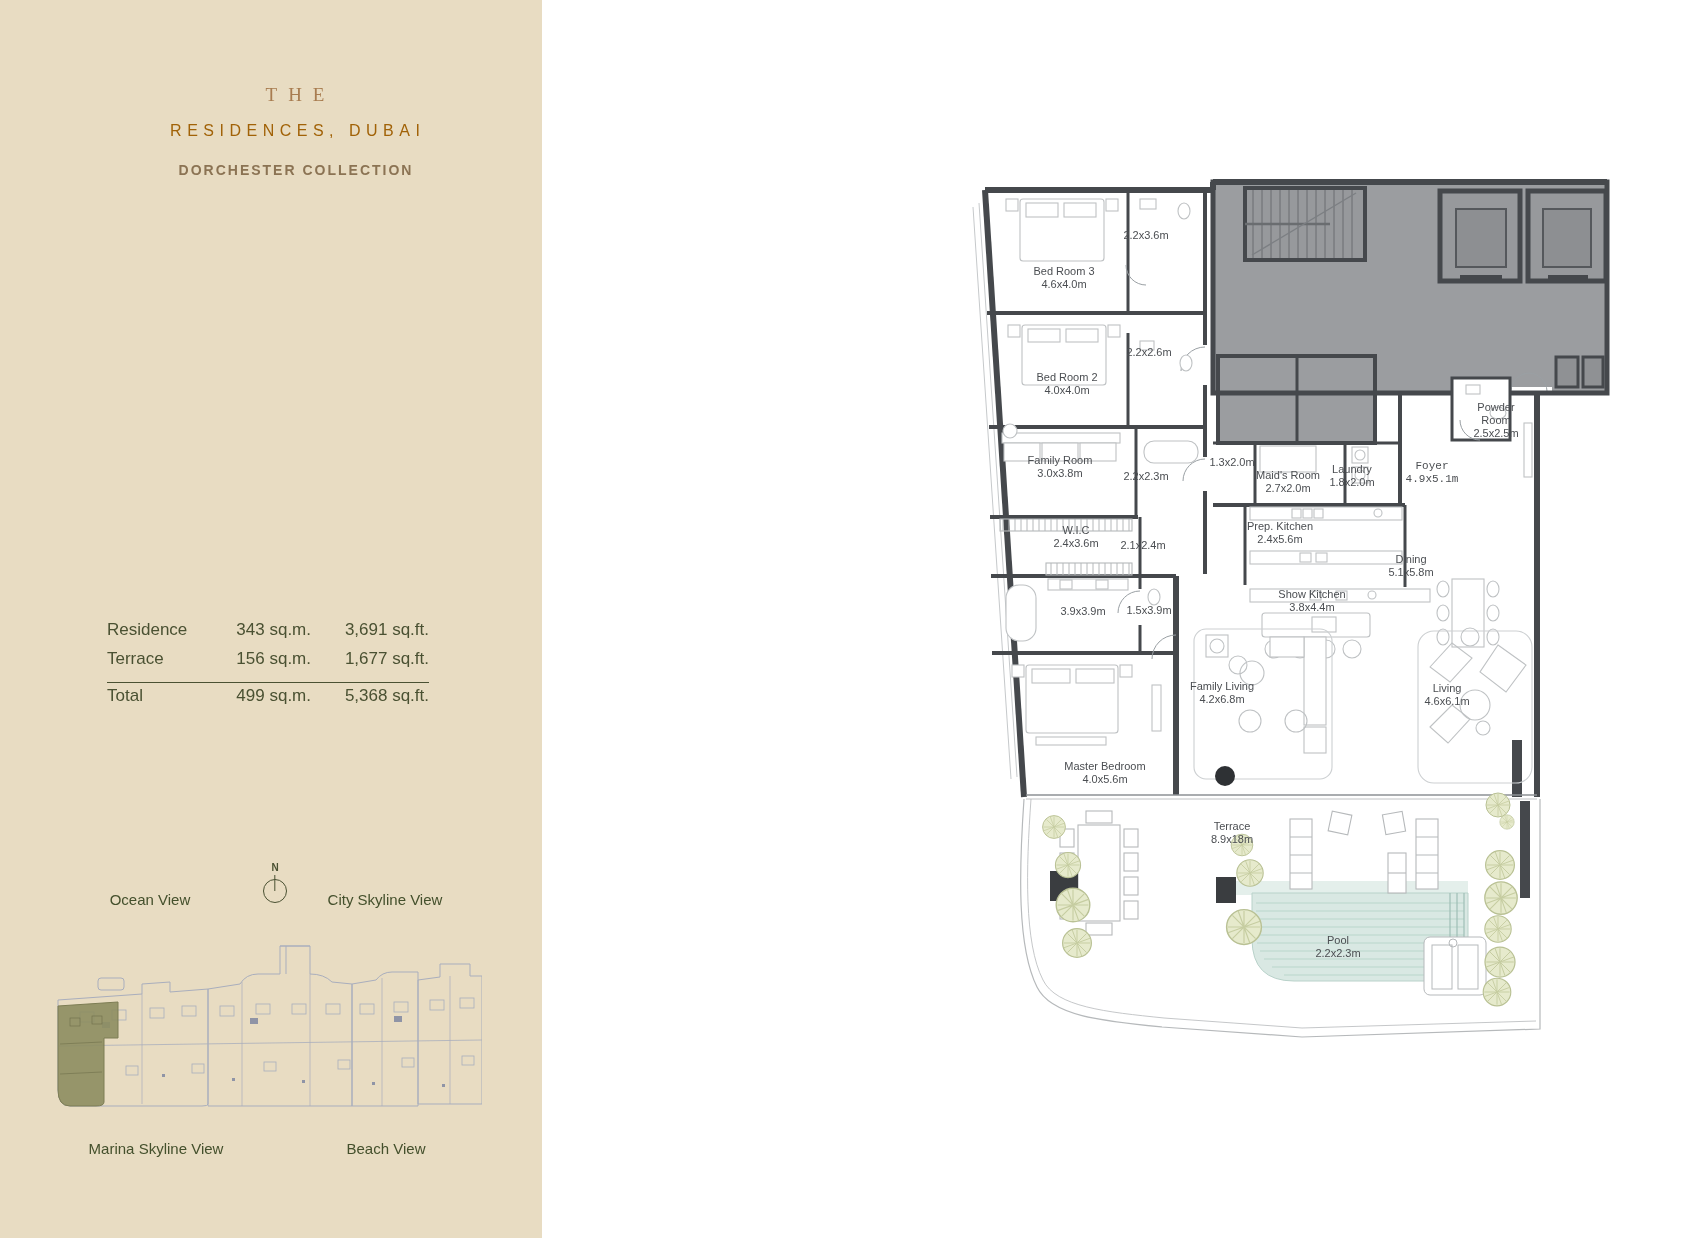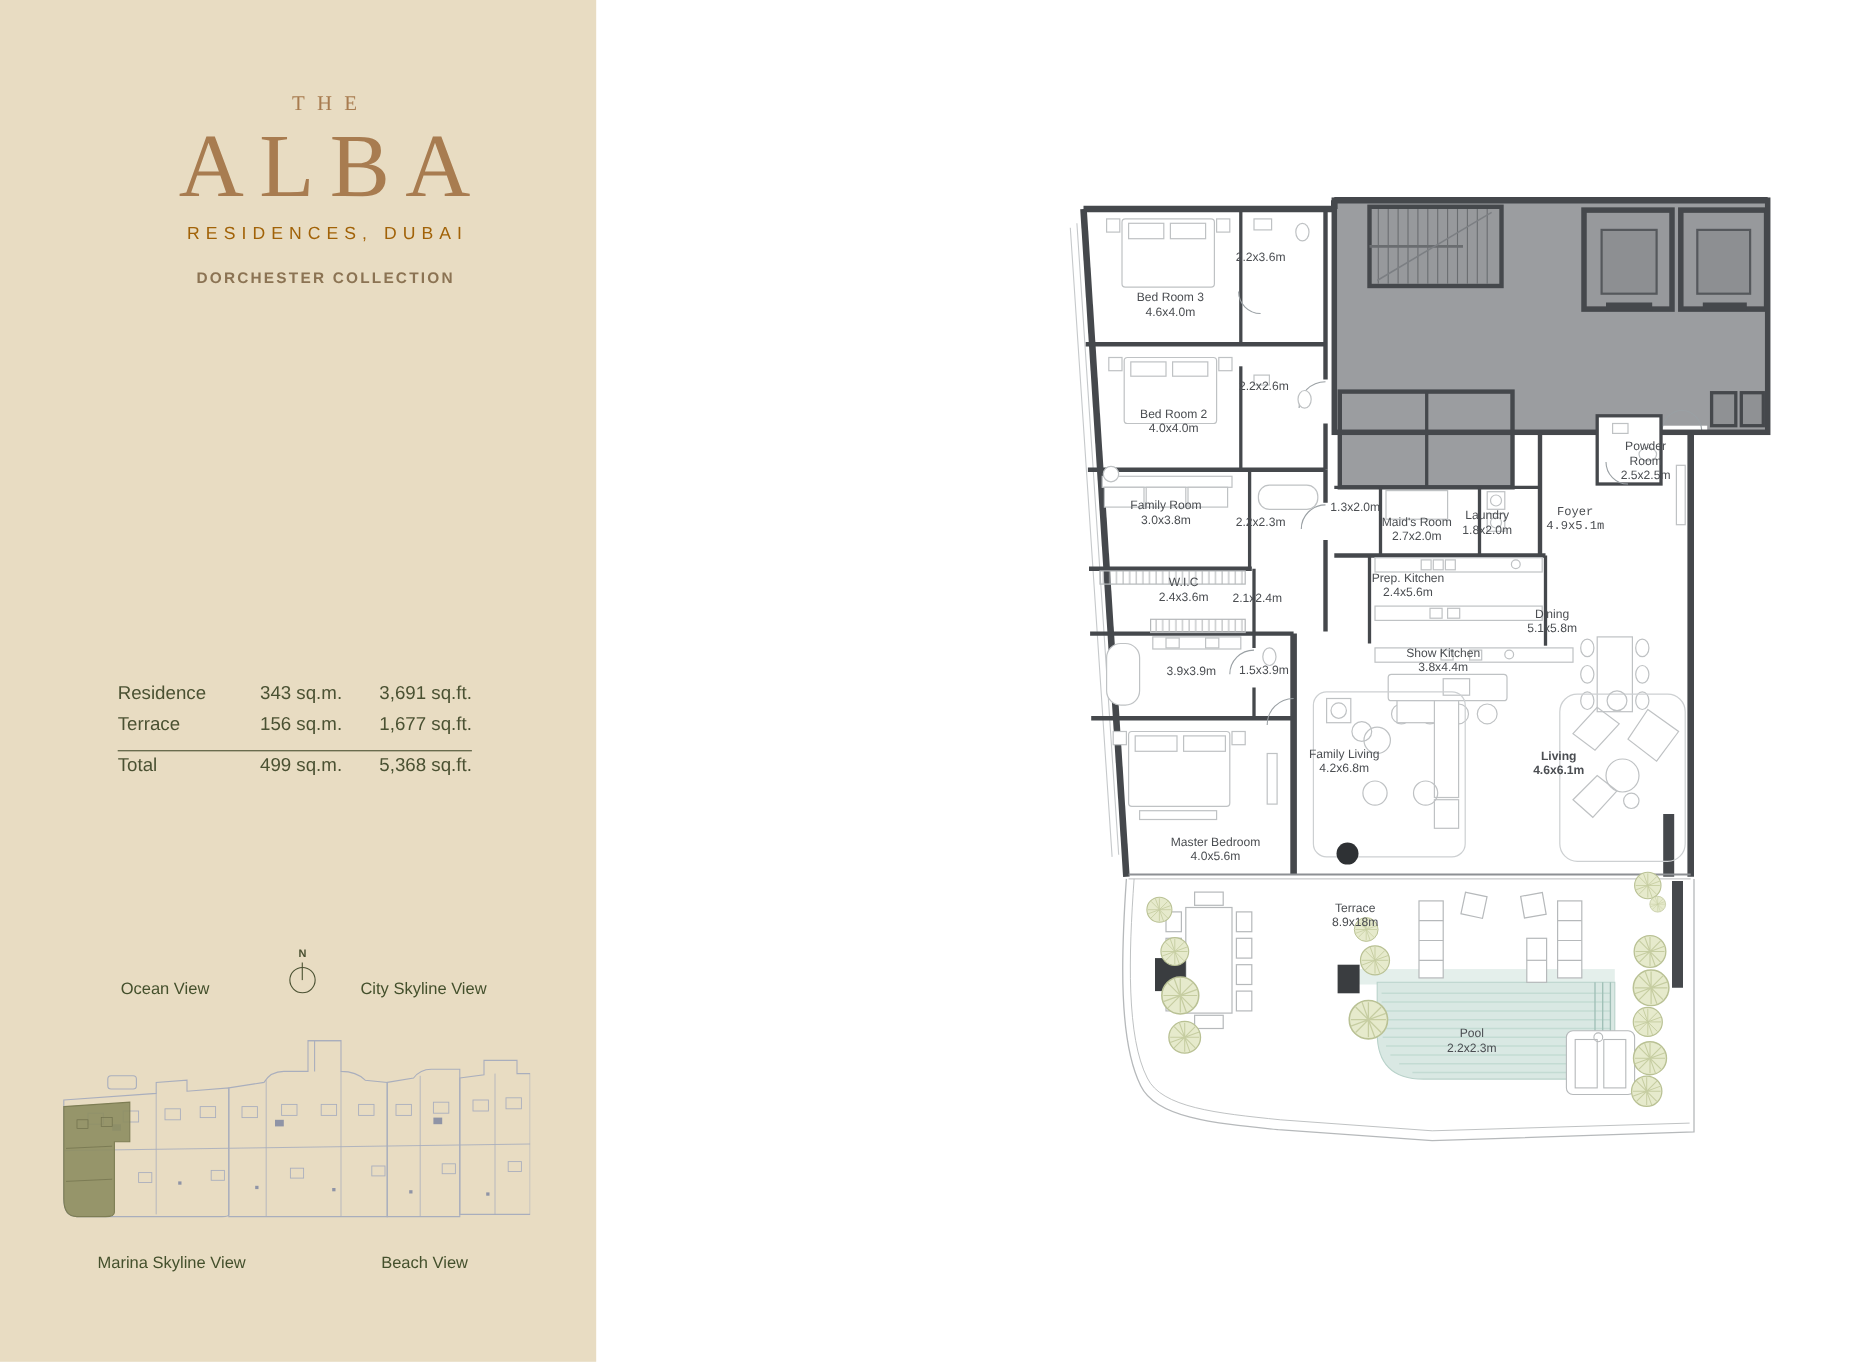--- a/index.html
+++ b/index.html
@@ -43,21 +43,20 @@
   .room-label .rn,.room-label .rd{display:block;}
   .room-label.wrap{white-space:normal;width:60px;padding-left:24px;}
 </style>
 </head>
 <body>
 
 <div class="sidebar">
 
   <div class="logo">
     <div class="the">THE</div>
-    <div class="alba">ALBA</div>
     <div class="residences">RESIDENCES, DUBAI</div>
     <div class="collection">DORCHESTER COLLECTION</div>
   </div>
 
   <div class="unit-title">
   </div>
 
   <div class="area-table">
     <div class="area-row">
       <span class="lbl">Residence</span>
@@ -478,21 +477,21 @@
       <span class="rd">5.1x5.8m</span>
   </div>
   <div class="room-label" style="left:412px;top:436px;">
     <span class="rn">Show Kitchen</span>
       <span class="rd">3.8x4.4m</span>
   </div>
   <div class="room-label" style="left:322px;top:528px;">
     <span class="rn">Family Living</span>
       <span class="rd">4.2x6.8m</span>
   </div>
-  <div class="room-label" style="left:517px;top:530px;font-weight:bold;">
+  <div class="room-label" style="left:547px;top:530px;">
     <span class="rn">Living</span>
       <span class="rd">4.6x6.1m</span>
   </div>
   <div class="room-label" style="left:205px;top:608px;">
     <span class="rn">Master Bedroom</span>
       <span class="rd">4.0x5.6m</span>
   </div>
   <div class="room-label" style="left:332px;top:668px;">
     <span class="rn">Terrace</span>
       <span class="rd">8.9x18m</span>

